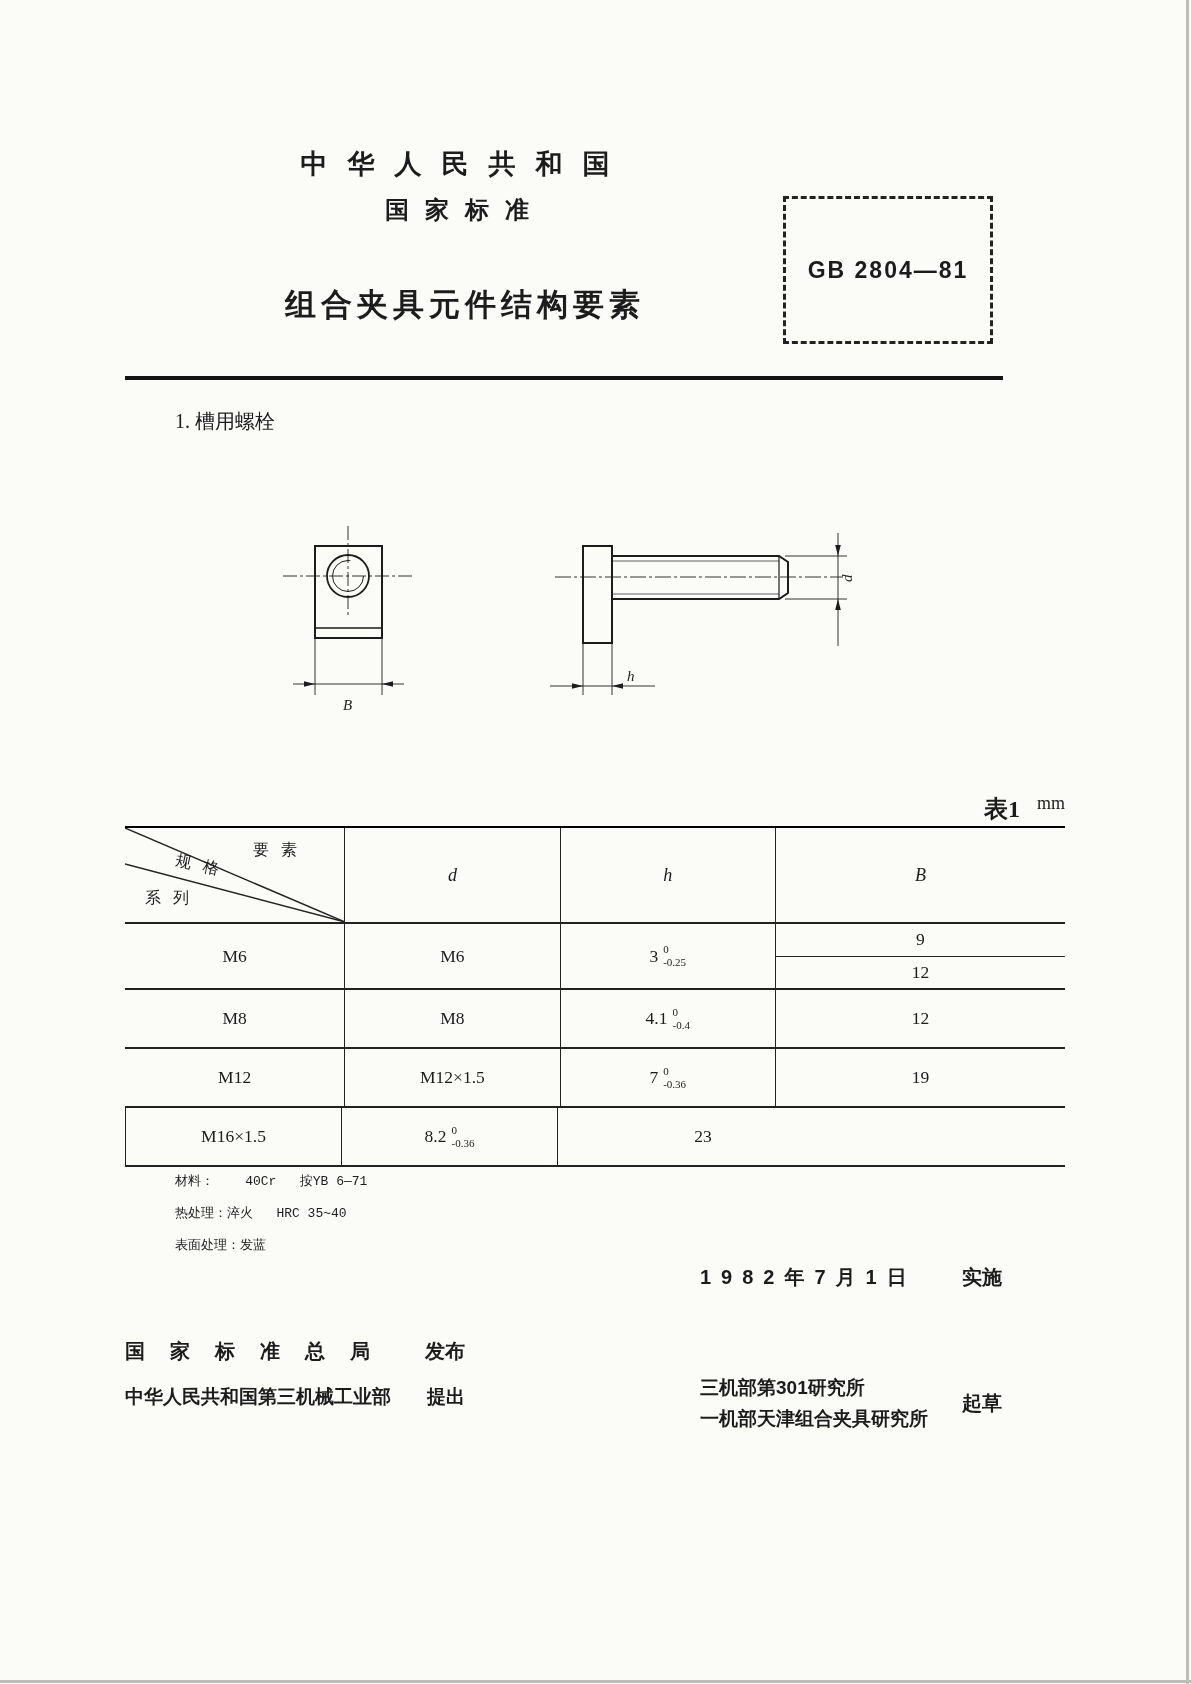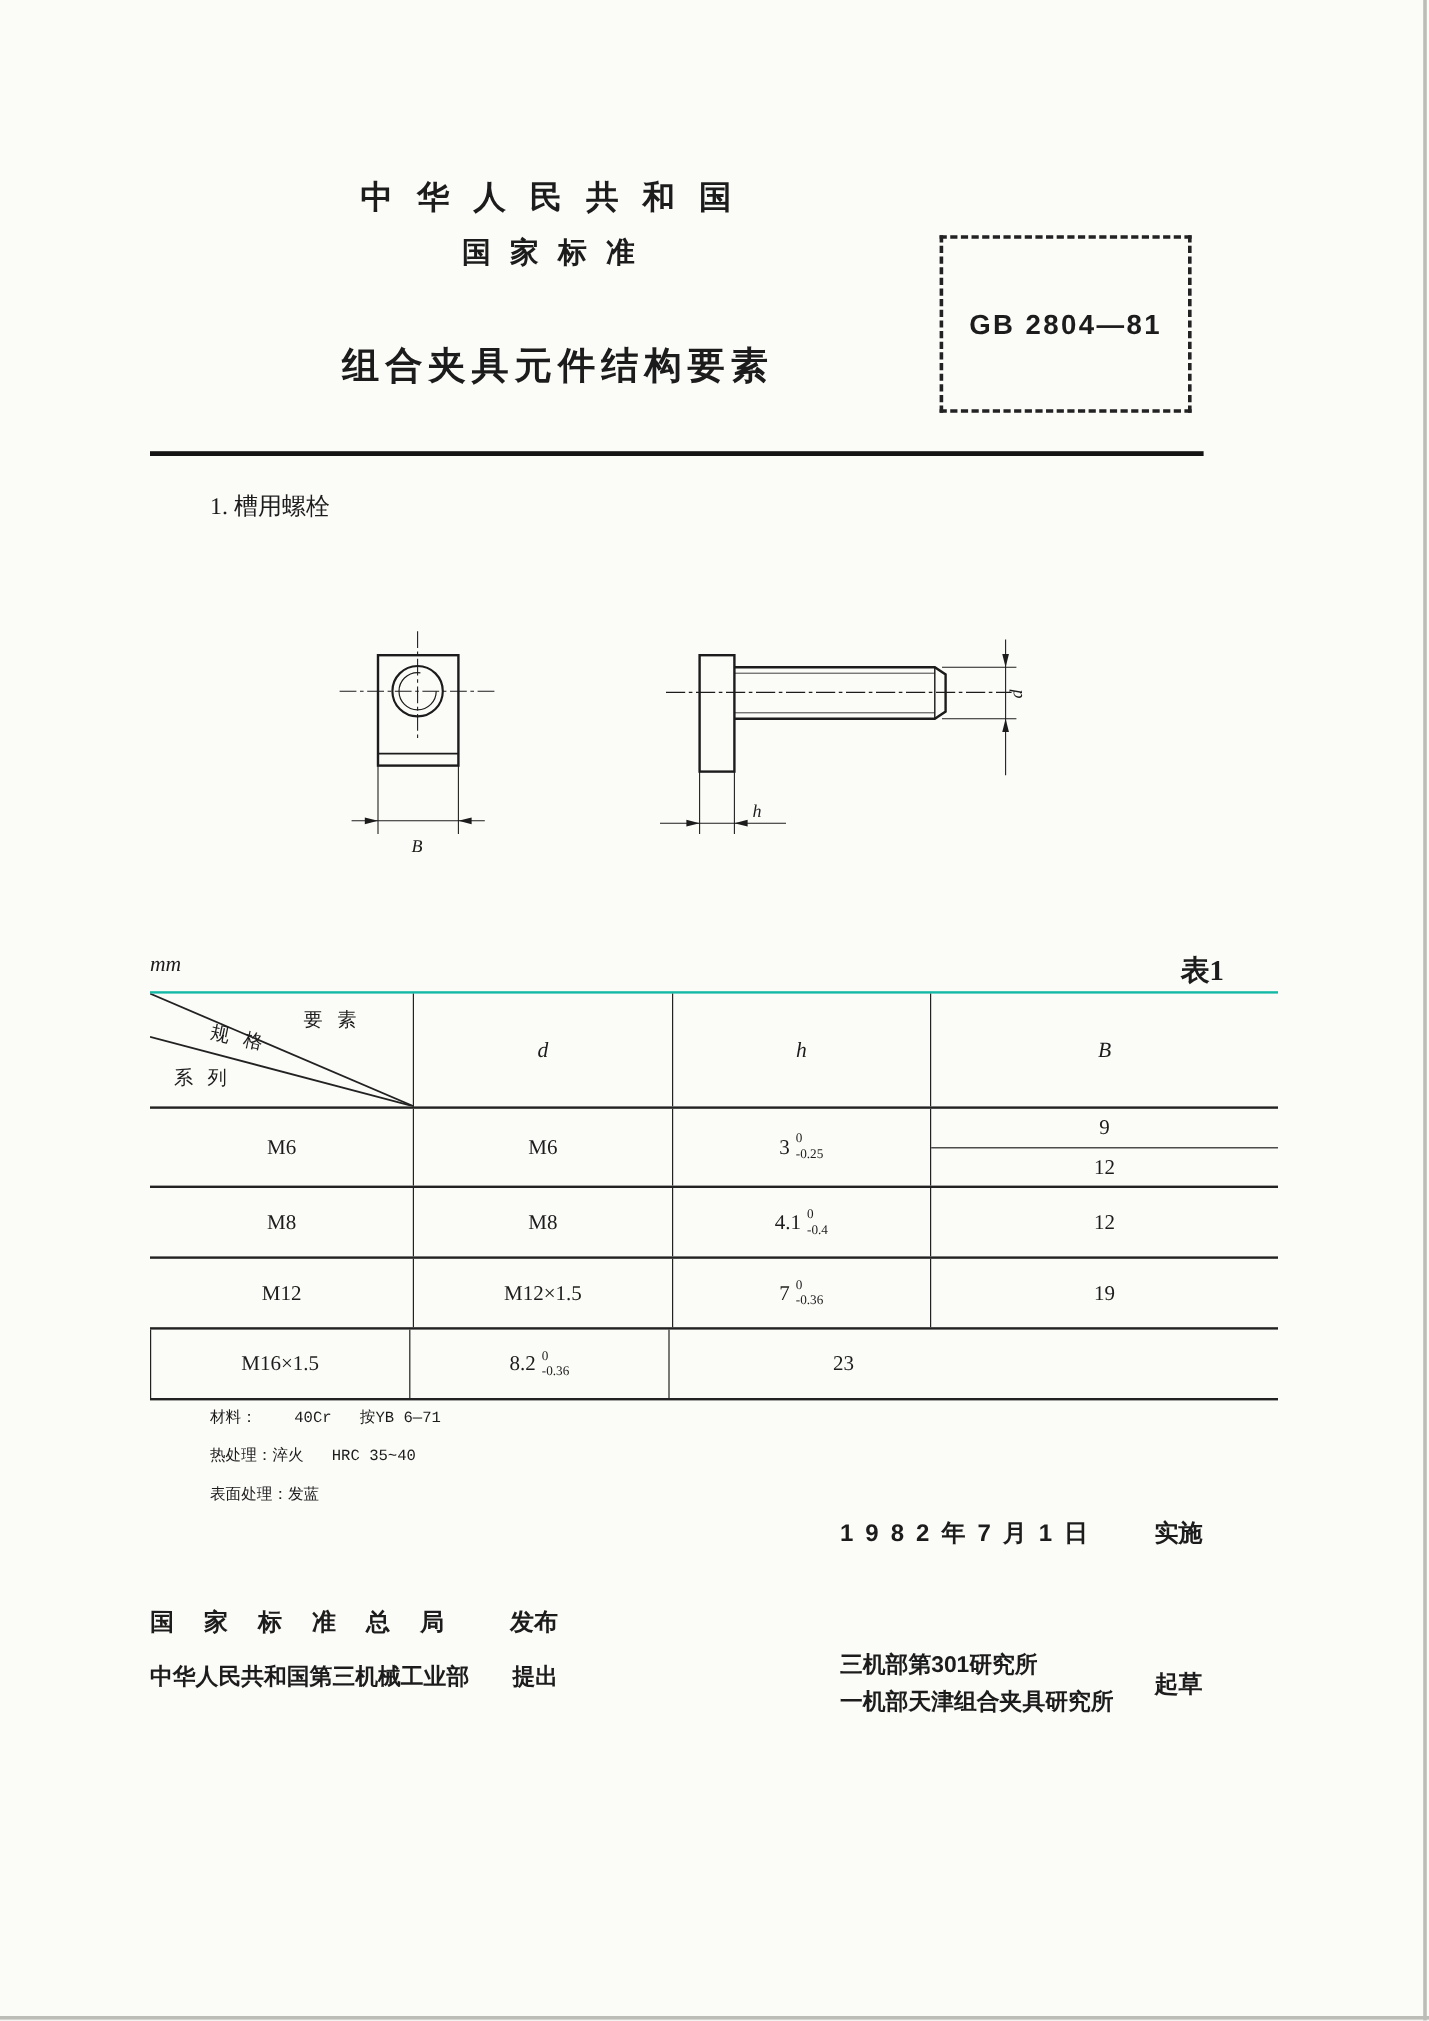--- a/index.html
+++ b/index.html
@@ -25,23 +25,23 @@
     font-size:23px;font-weight:bold;letter-spacing:2px;
   }
   .rule{left:125px;top:376px;width:878px;height:3.5px;background:#141414;}
   .section-heading{left:175px;top:408px;font-size:20px;}
 
   
   .drawing{left:125px;top:498px;width:940px;height:220px;}
   .dimtext{font-family:"Liberation Serif", serif;font-style:italic;font-size:15px;fill:#1c1c1c;}
 
   
-  .unit-row{left:125px;top:793px;width:940px;text-align:left;font-size:18px;font-style:italic;}
+  .unit-row{left:125px;top:793px;width:940px;text-align:right;font-size:18px;}
   .table-label{left:984px;top:793px;font-size:24px;font-weight:bold;}
-  .spec-table{left:125px;top:826px;width:940px;border-top:2px solid #14b8a6;}
+  .spec-table{left:125px;top:826px;width:940px;border-top:2px solid #000000;}
   .trow{display:flex;border-bottom:2px solid #222;}
   .thead{height:94px;}
   .tc{display:flex;align-items:center;justify-content:center;
       font-family:"Liberation Serif", serif;font-size:17.5px;color:#1c1c1c;}
   .c1{width:220px;}
   .c2{width:215px;border-left:1.6px solid #222;}
   .c3{width:215px;border-left:1.6px solid #222;}
   .c4{width:290px;border-left:1.6px solid #222;}
   .ital{font-style:italic;font-size:18px;}
   .corner{position:relative;display:block;}

